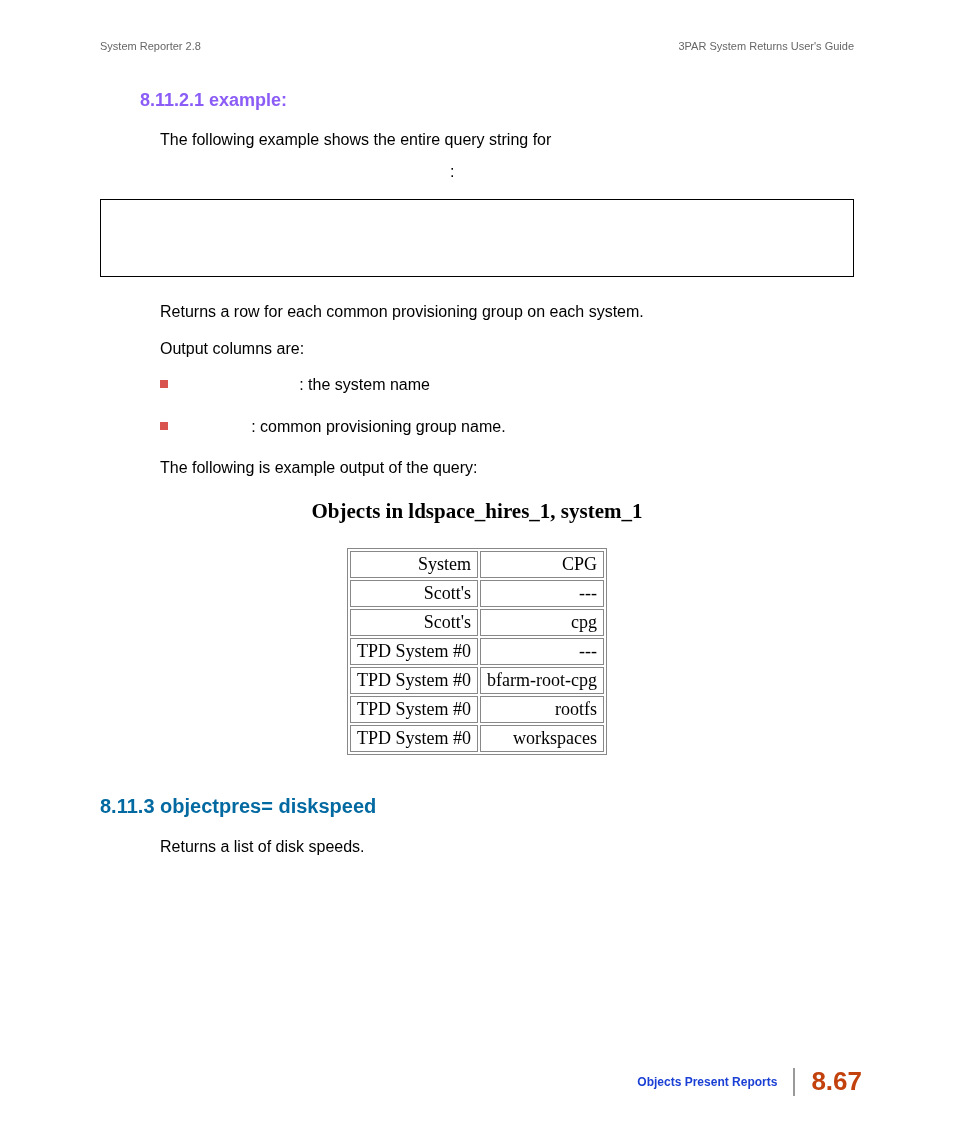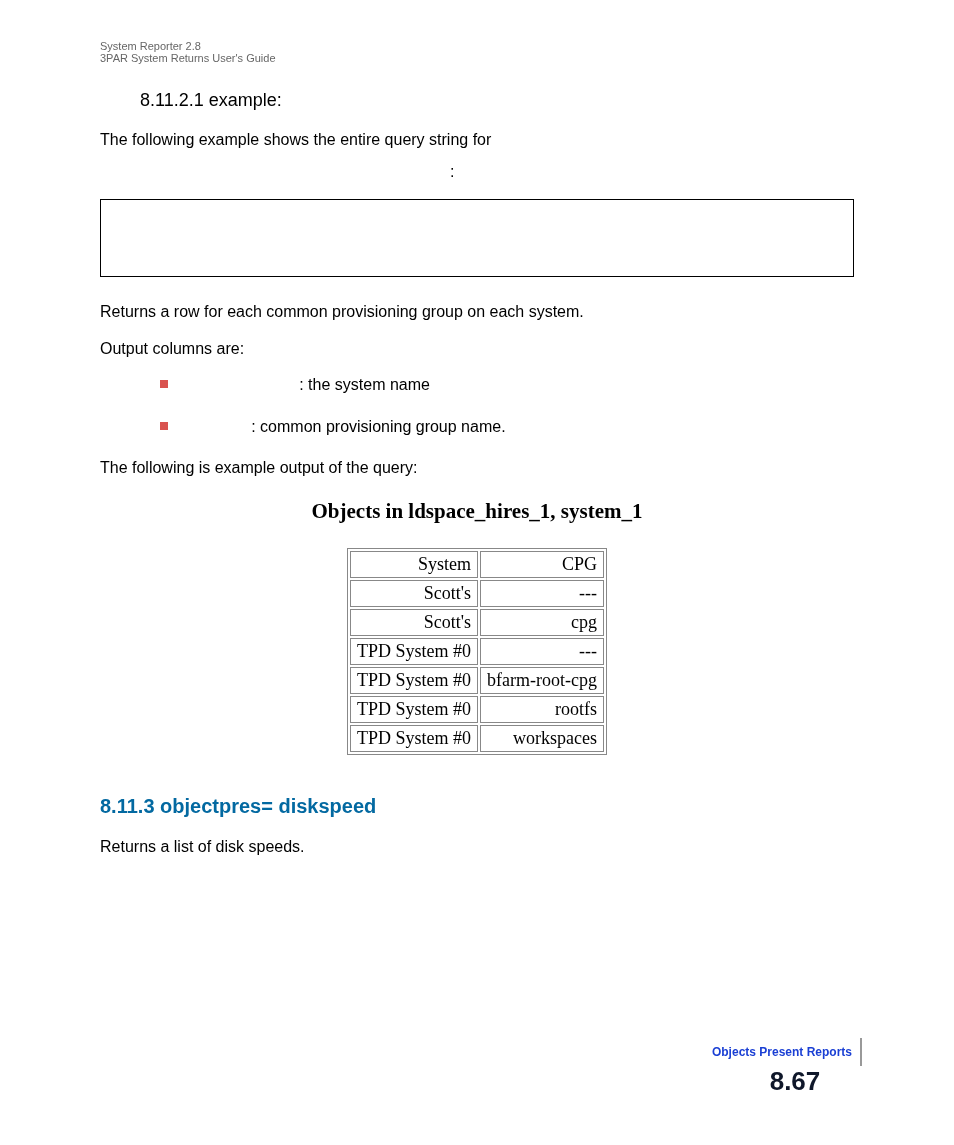--- a/index.html
+++ b/index.html
@@ -1,15 +1,15 @@
 <!DOCTYPE html>
 <html><head>
 <meta charset="utf-8">
 <style>
-  * { margin: 0; padding: 0; box-sizing: border-box; flex-direction: column; }
+  * { margin: 0; padding: 0; box-sizing: border-box; }
   body {
     font-family: "Segoe UI", "Helvetica Neue", Arial, sans-serif;
     background: #ffffff;
     width: 954px;
     height: 1145px;
     position: relative;
     color: #000;
   }
   .page-header {
     position: absolute;
@@ -23,34 +23,35 @@
     color: #666;
   }
   .content {
     position: absolute;
     top: 90px;
     left: 100px;
     right: 100px;
   }
   .h-sub {
     font-size: 18px;
-    font-weight: 400;
-    color: #000000;
+    font-weight: 700;
+    color: #8b5cf6;
     margin-bottom: 18px;
     margin-left: 40px;
   }
   .h-section {
     font-size: 20px;
     font-weight: 600;
     color: #0369a1;
     margin-top: 40px;
     margin-bottom: 18px;
   }
   .body-text {
     font-size: 16px;
+    margin-left: 60px;
     margin-bottom: 14px;
     line-height: 1.4;
   }
   .body-text-continue {
     font-size: 16px;
     margin-left: 60px;
     padding-left: 290px;
     margin-top: -2px;
     margin-bottom: 18px;
   }
@@ -102,28 +103,28 @@
     position: absolute;
     bottom: 48px;
     right: 92px;
     display: flex;
     align-items: center;
   }
   .footer-label {
     font-size: 12px;
     font-weight: bold;
     color: #1a3fd4;
-    padding-right: 8px;
+    padding-right: 16px;
     border-right: 2px solid #999;
     line-height: 28px;
   }
   .footer-page {
     font-size: 26px;
     font-weight: 600;
-    color: #0f172a;
+    color: #c2410c;
     padding-left: 16px;
   }
 </style>
 </head>
 <body>
 
 <div class="page-header">
   <span>System Reporter 2.8</span>
   <span>3PAR System Returns User's Guide</span>
 </div>

